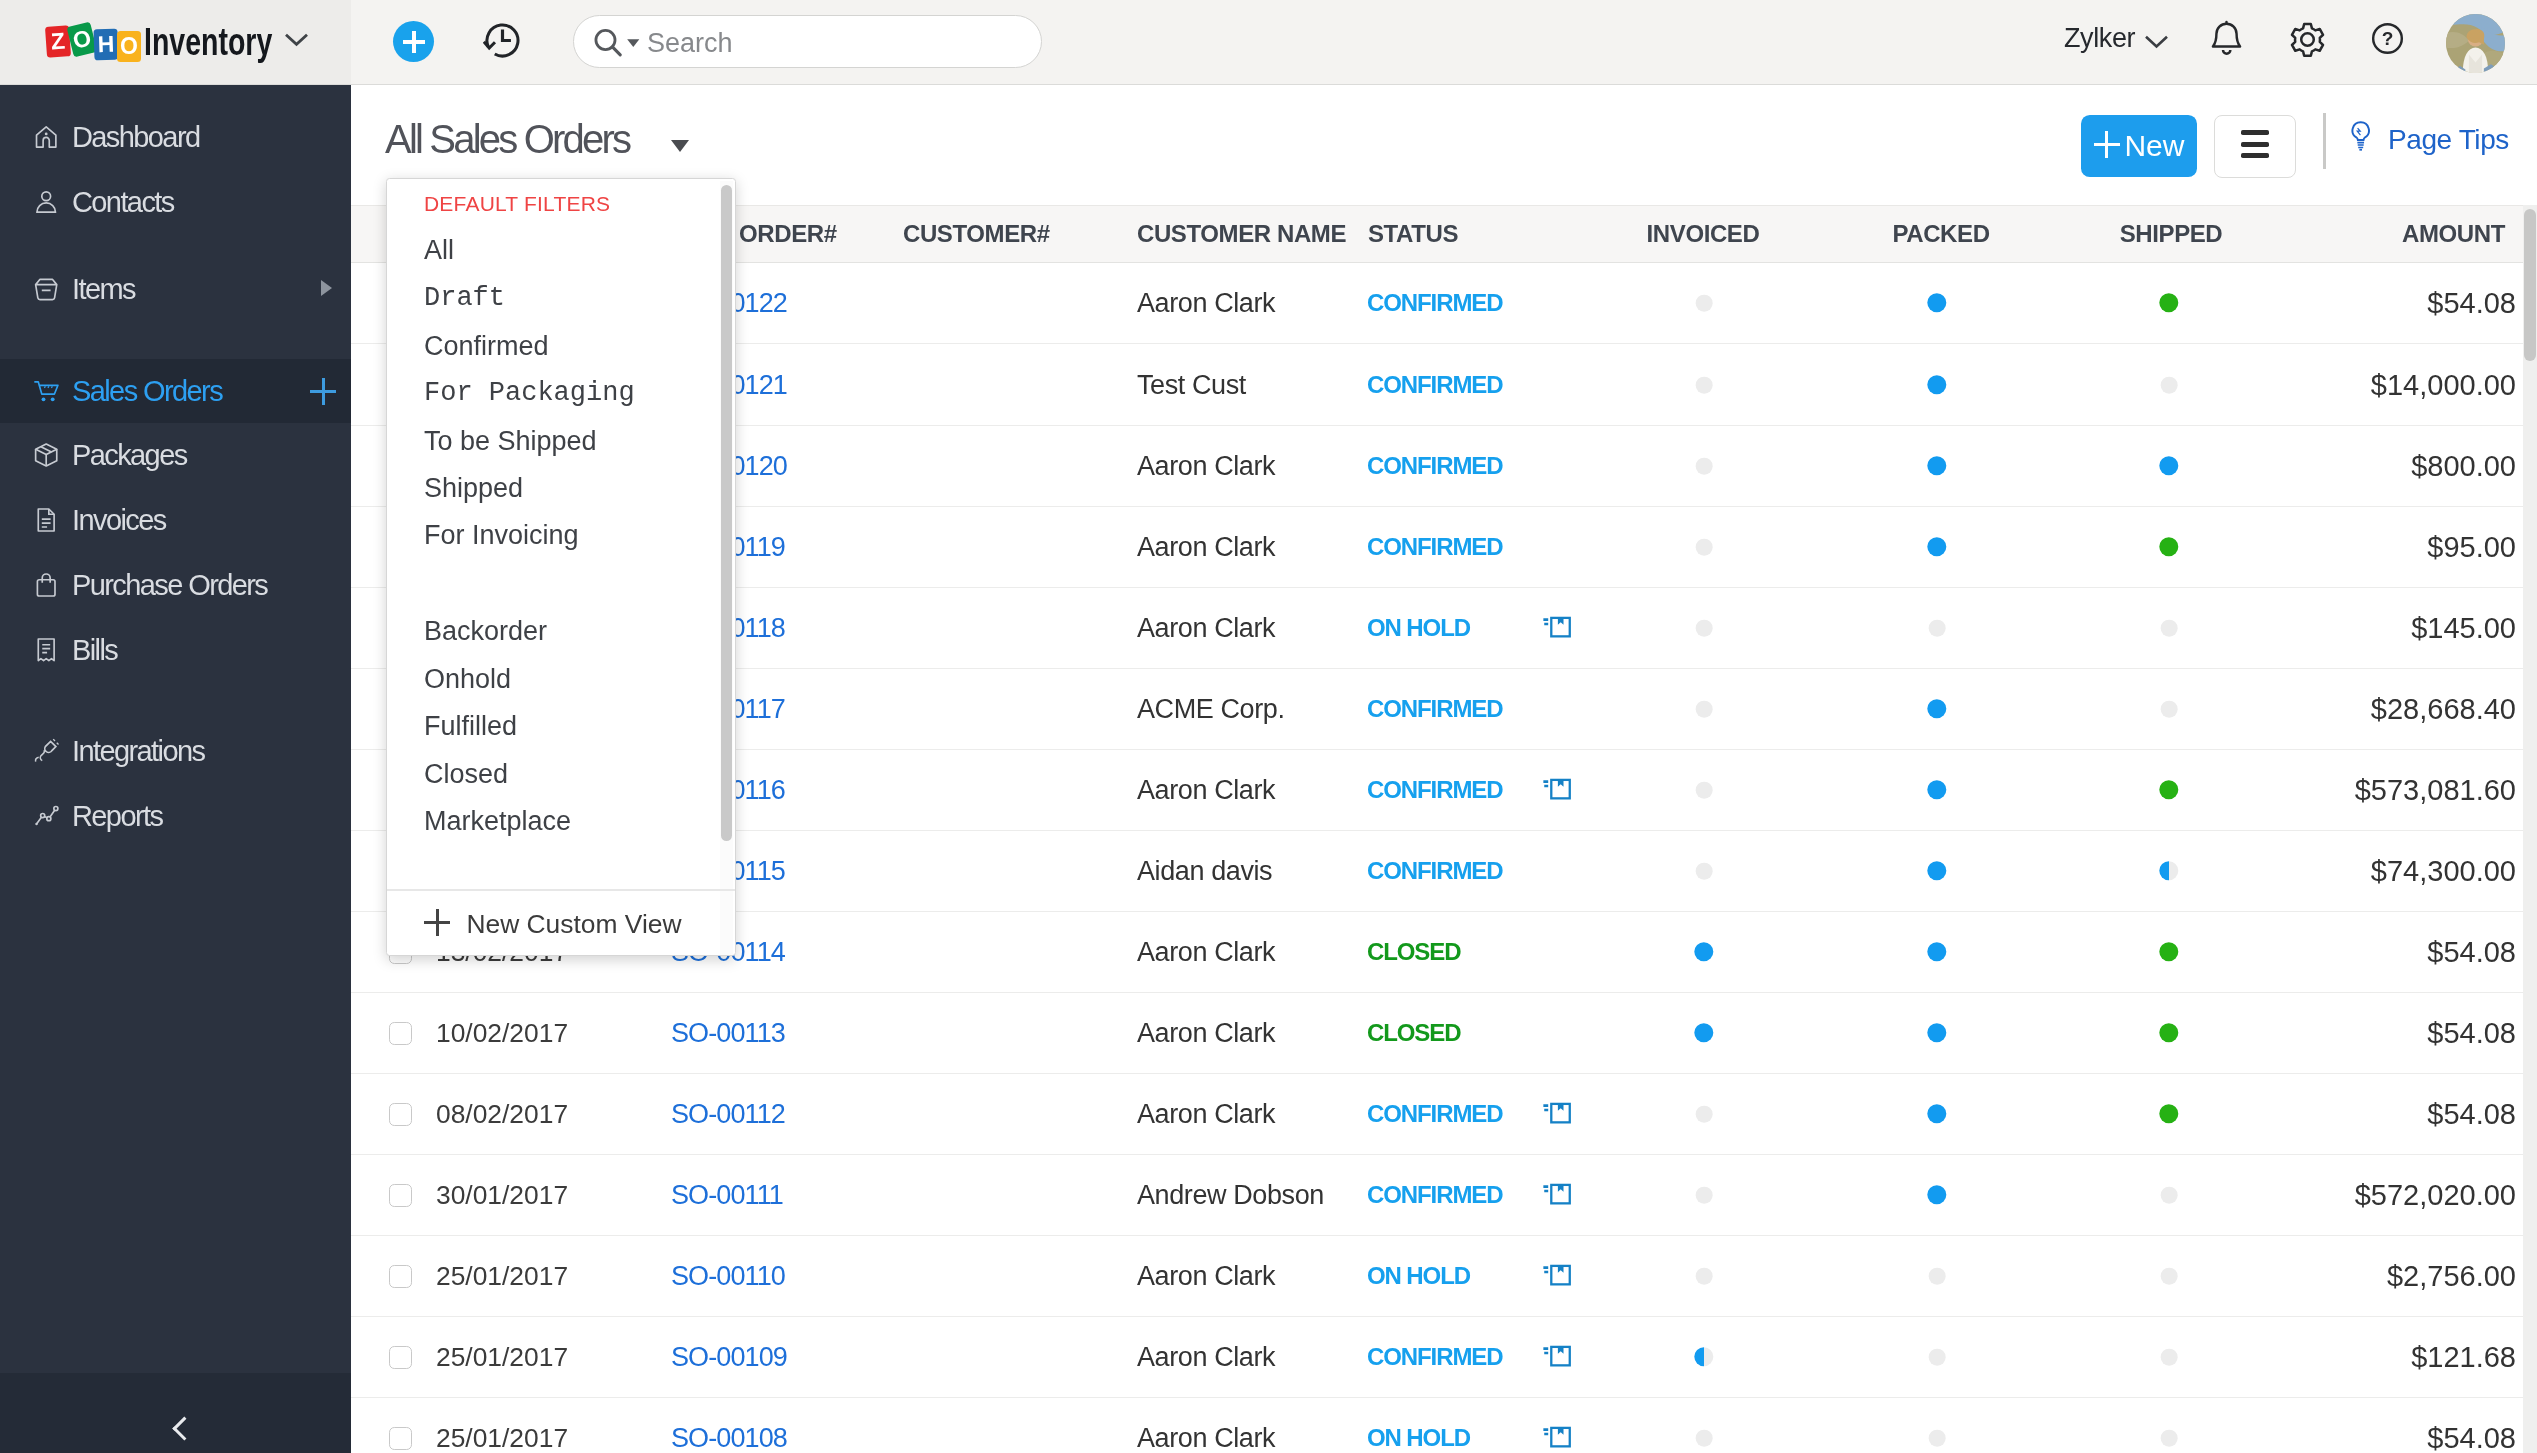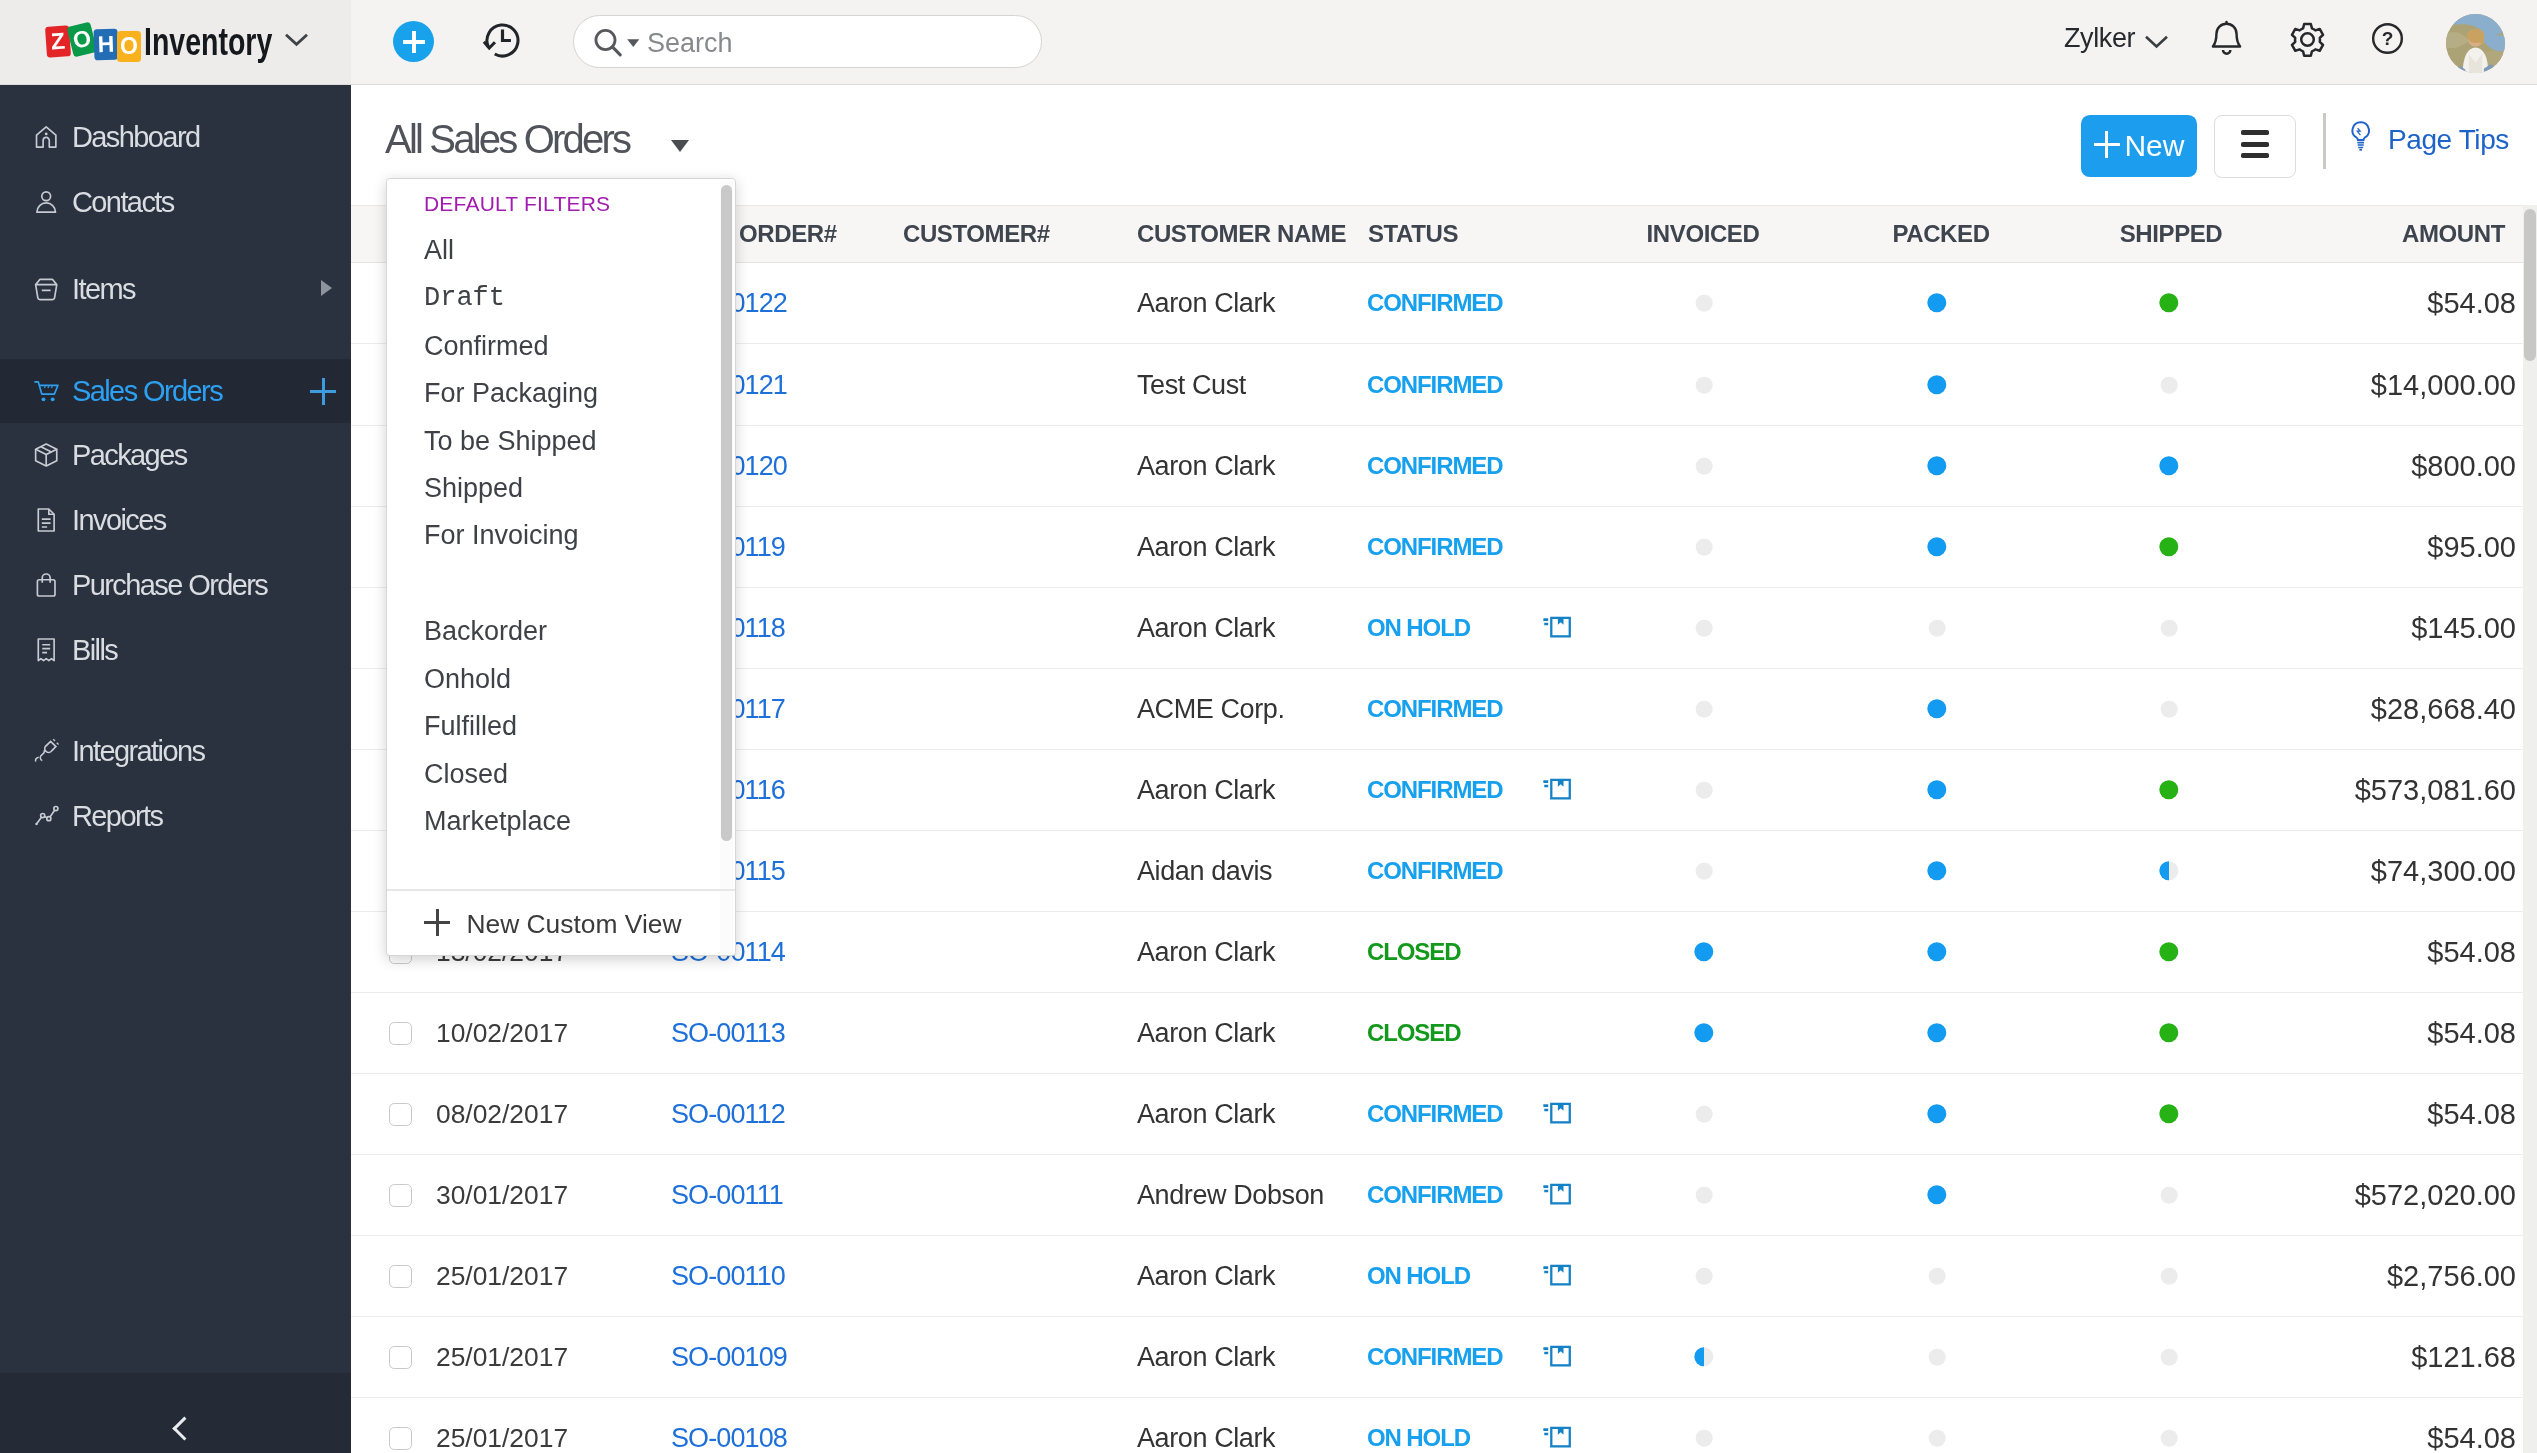--- a/index.html
+++ b/index.html
@@ -66,21 +66,21 @@
 .dgray{width:16.7px;height:16.7px;background:#ececec;}
 .dblue{background:#129bf0;}
 .dgreen{background:#26b114;}
 .dhalf{background:linear-gradient(90deg,#129bf0 50%,#ececec 50%);}
 .amt{position:absolute;right:22px;top:50%;transform:translateY(-50%);font-size:29px;color:#333;}
 
 #dd{position:absolute;left:386px;top:178px;width:350px;height:778px;background:#fff;
   border:0.9px solid #d6d6d6;border-radius:3.5px;box-shadow:0 3.5px 14px rgba(0,0,0,0.18);z-index:50;}
 #ddscroll{position:absolute;right:1.8px;top:1.8px;width:13.2px;height:774px;background:#fbfbfb;}
 #ddthumb{position:absolute;right:2.6px;top:6.2px;width:11.5px;height:656px;background:#c9c9c9;border-radius:6.2px;}
-#ddhdr{position:absolute;left:37px;top:13.2px;font-size:21px;color:#a21caf;letter-spacing:0.2px;}
+#ddhdr{position:absolute;left:37px;top:13.2px;font-size:21px;color:#ef4444;letter-spacing:0.2px;}
 .dditem{position:absolute;left:0;width:335px;height:48px;font-size:27px;color:#3e4146;line-height:46px;padding-left:37px;}
 #ddsel{background:#1d9ce9;color:#fff;width:335px;font-weight:700;letter-spacing:-0.4px;}
 #ddsep{position:absolute;left:0;top:710px;width:348px;height:1.8px;background:#e7e7e7;}
 #ddnew{position:absolute;left:37px;top:721px;width:300px;height:49px;font-size:26.4px;color:#3b3b3b;line-height:49px;}
 #ddplus{position:relative;display:inline-block;width:26.4px;height:26.4px;margin-right:16px;top:2.6px;}
 #ddplus:before{content:"";position:absolute;left:0;top:12px;width:26.4px;height:2.6px;background:#444;}
 #ddplus:after{content:"";position:absolute;left:12px;top:0;width:2.6px;height:26.4px;background:#444;}
 </style></head><body>
 <div id="topbar"></div>
 <div id="logoarea2"></div>
@@ -470,21 +470,21 @@
 <span class="dot dgray" style="left:1818px;"></span>
 <div class="amt">$54.08</div>
 </div>
 <div id="dd">
 <div id="ddscroll"></div>
     <div id="ddthumb"></div>
 <div id="ddhdr">DEFAULT FILTERS</div>
 <div class="dditem" style="top:48px;">All</div>
 <div class="dditem" style="top:96px;font-family:Liberation Mono, monospace;">Draft</div>
 <div class="dditem" style="top:144px;">Confirmed</div>
-<div class="dditem" style="top:191px;">For Packaging</div>
+<div class="dditem" style="top:191px;font-family:Liberation Mono, monospace;">For Packaging</div>
 <div class="dditem" style="top:239px;">To be Shipped</div>
 <div class="dditem" style="top:286px;">Shipped</div>
 <div class="dditem" style="top:333px;">For Invoicing</div>
 <div class="dditem" style="top:429px;">Backorder</div>
 <div class="dditem" style="top:477px;">Onhold</div>
 <div class="dditem" style="top:524px;">Fulfilled</div>
 <div class="dditem" style="top:572px;">Closed</div>
 <div class="dditem" style="top:619px;">Marketplace</div>
 <div id="ddsep"></div>
 <div id="ddnew"><span id="ddplus"></span>New Custom View</div>

